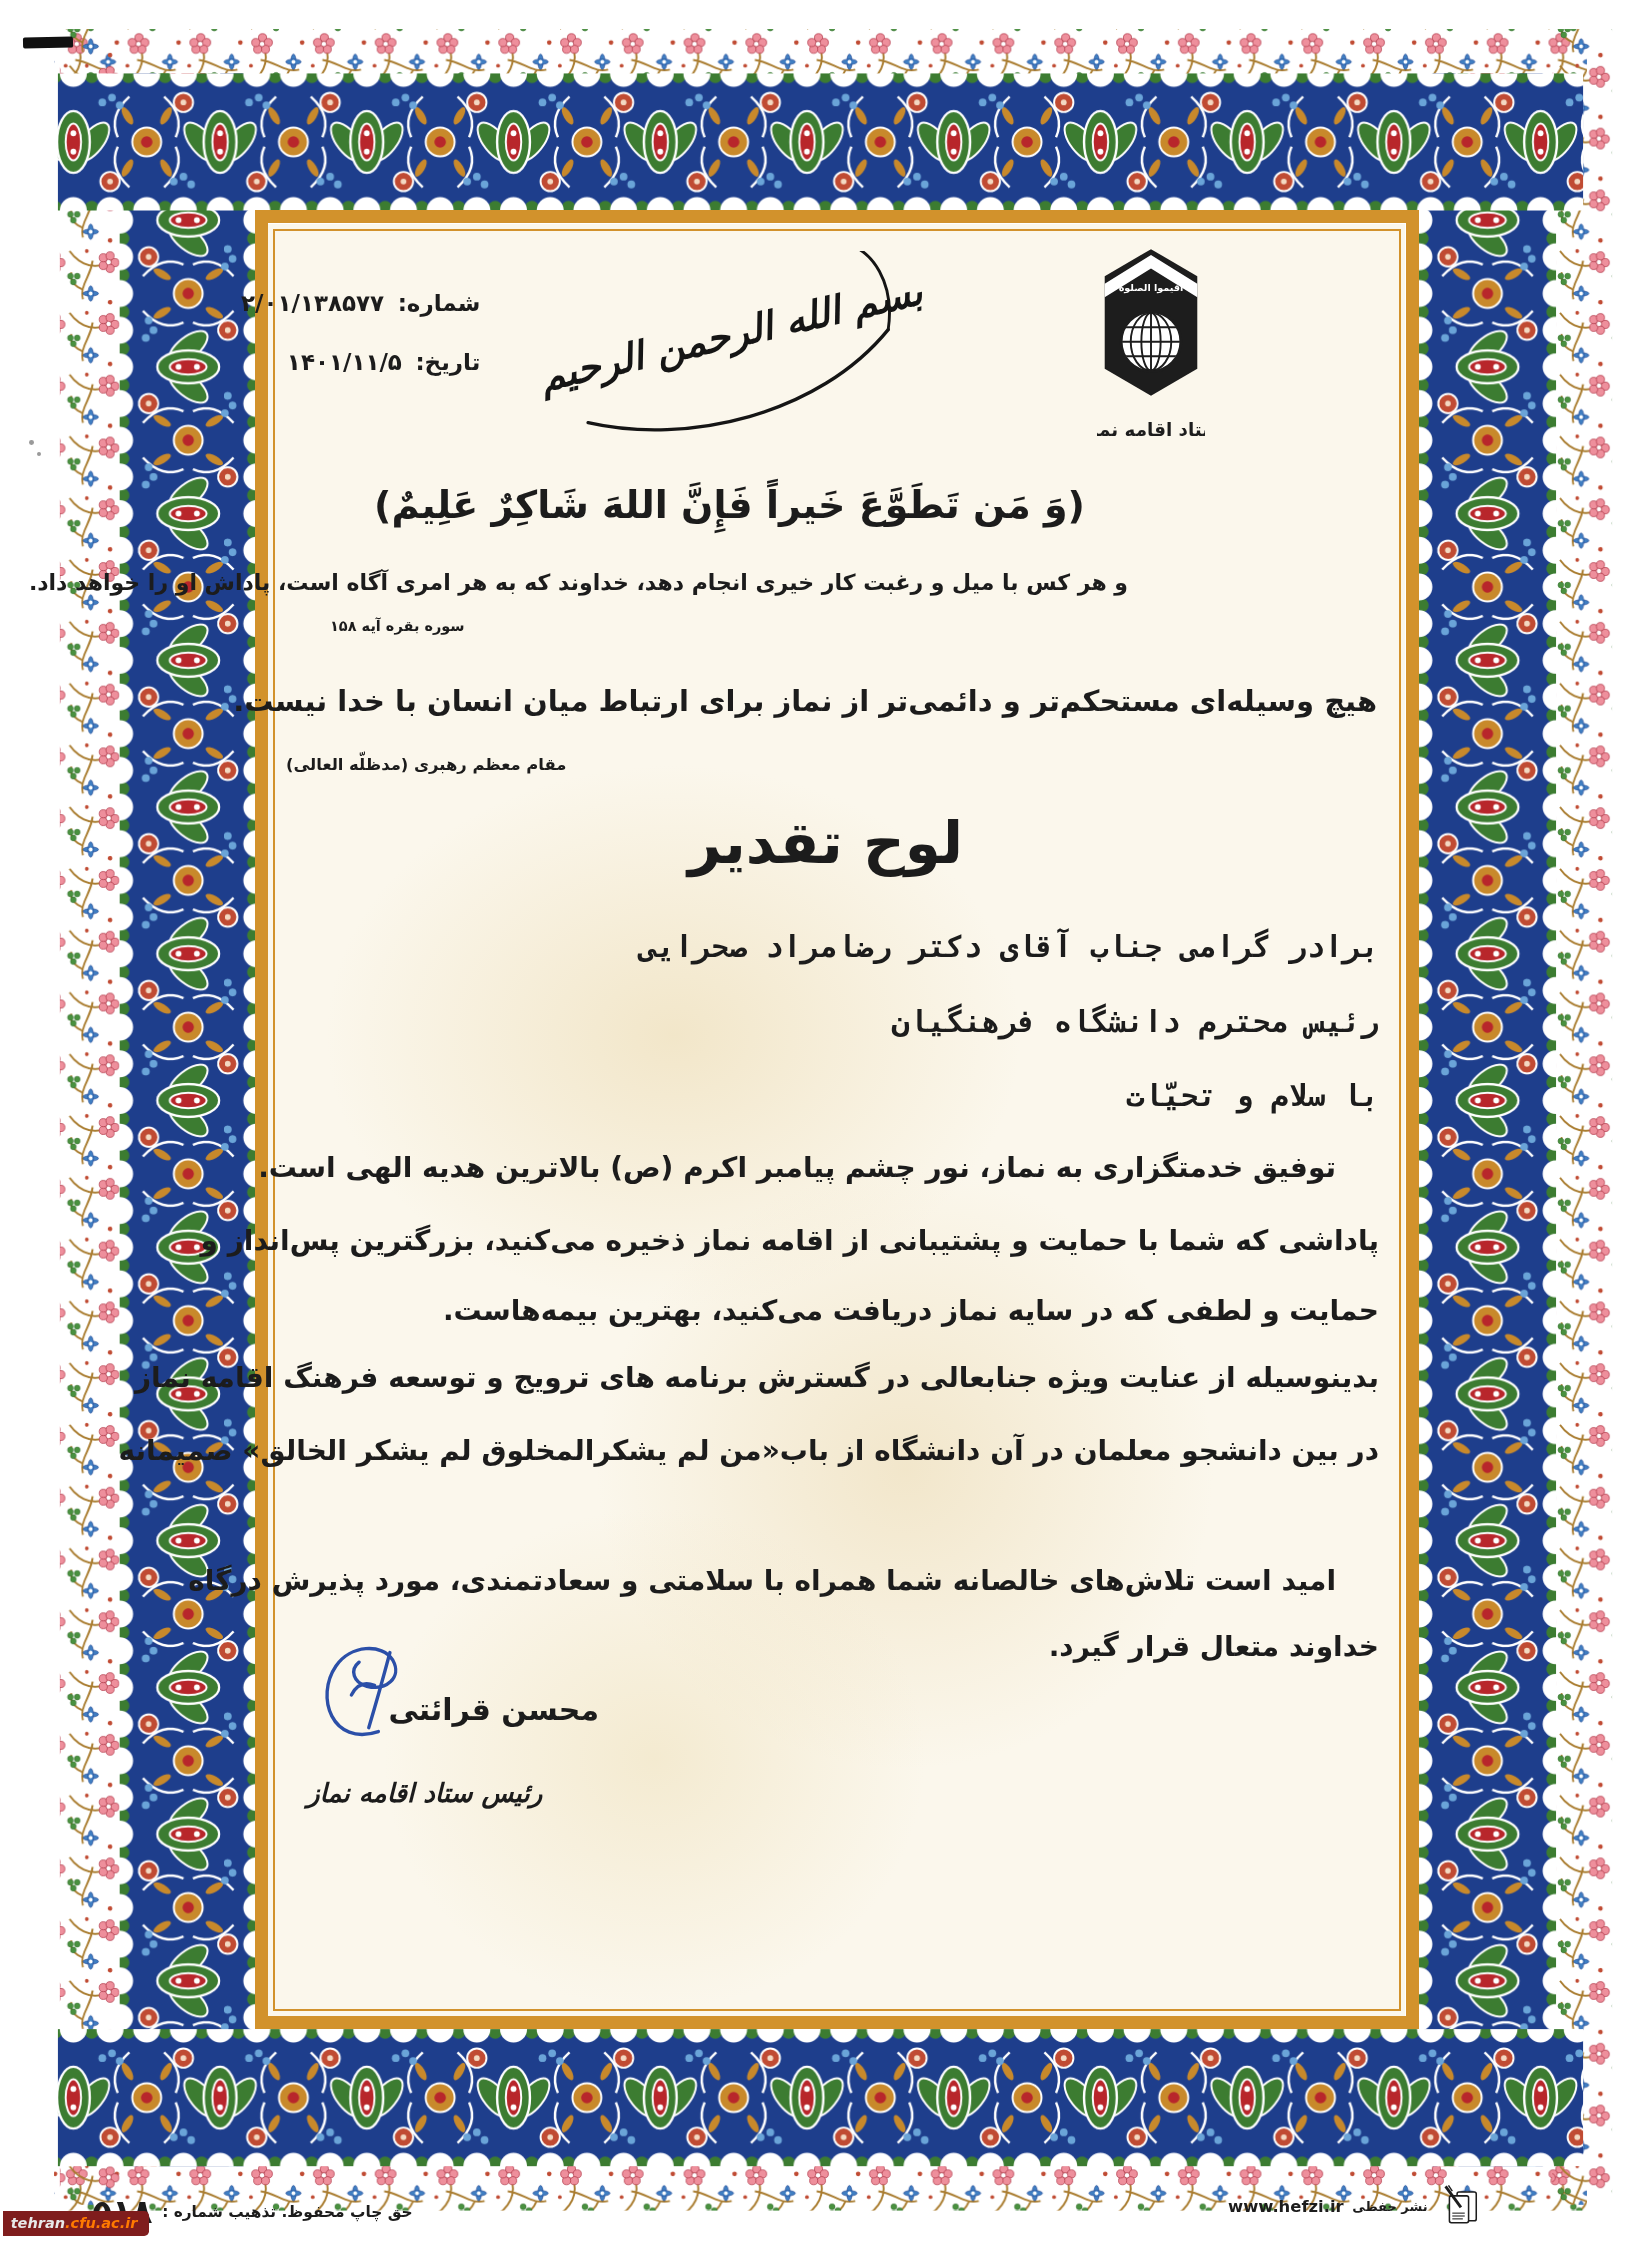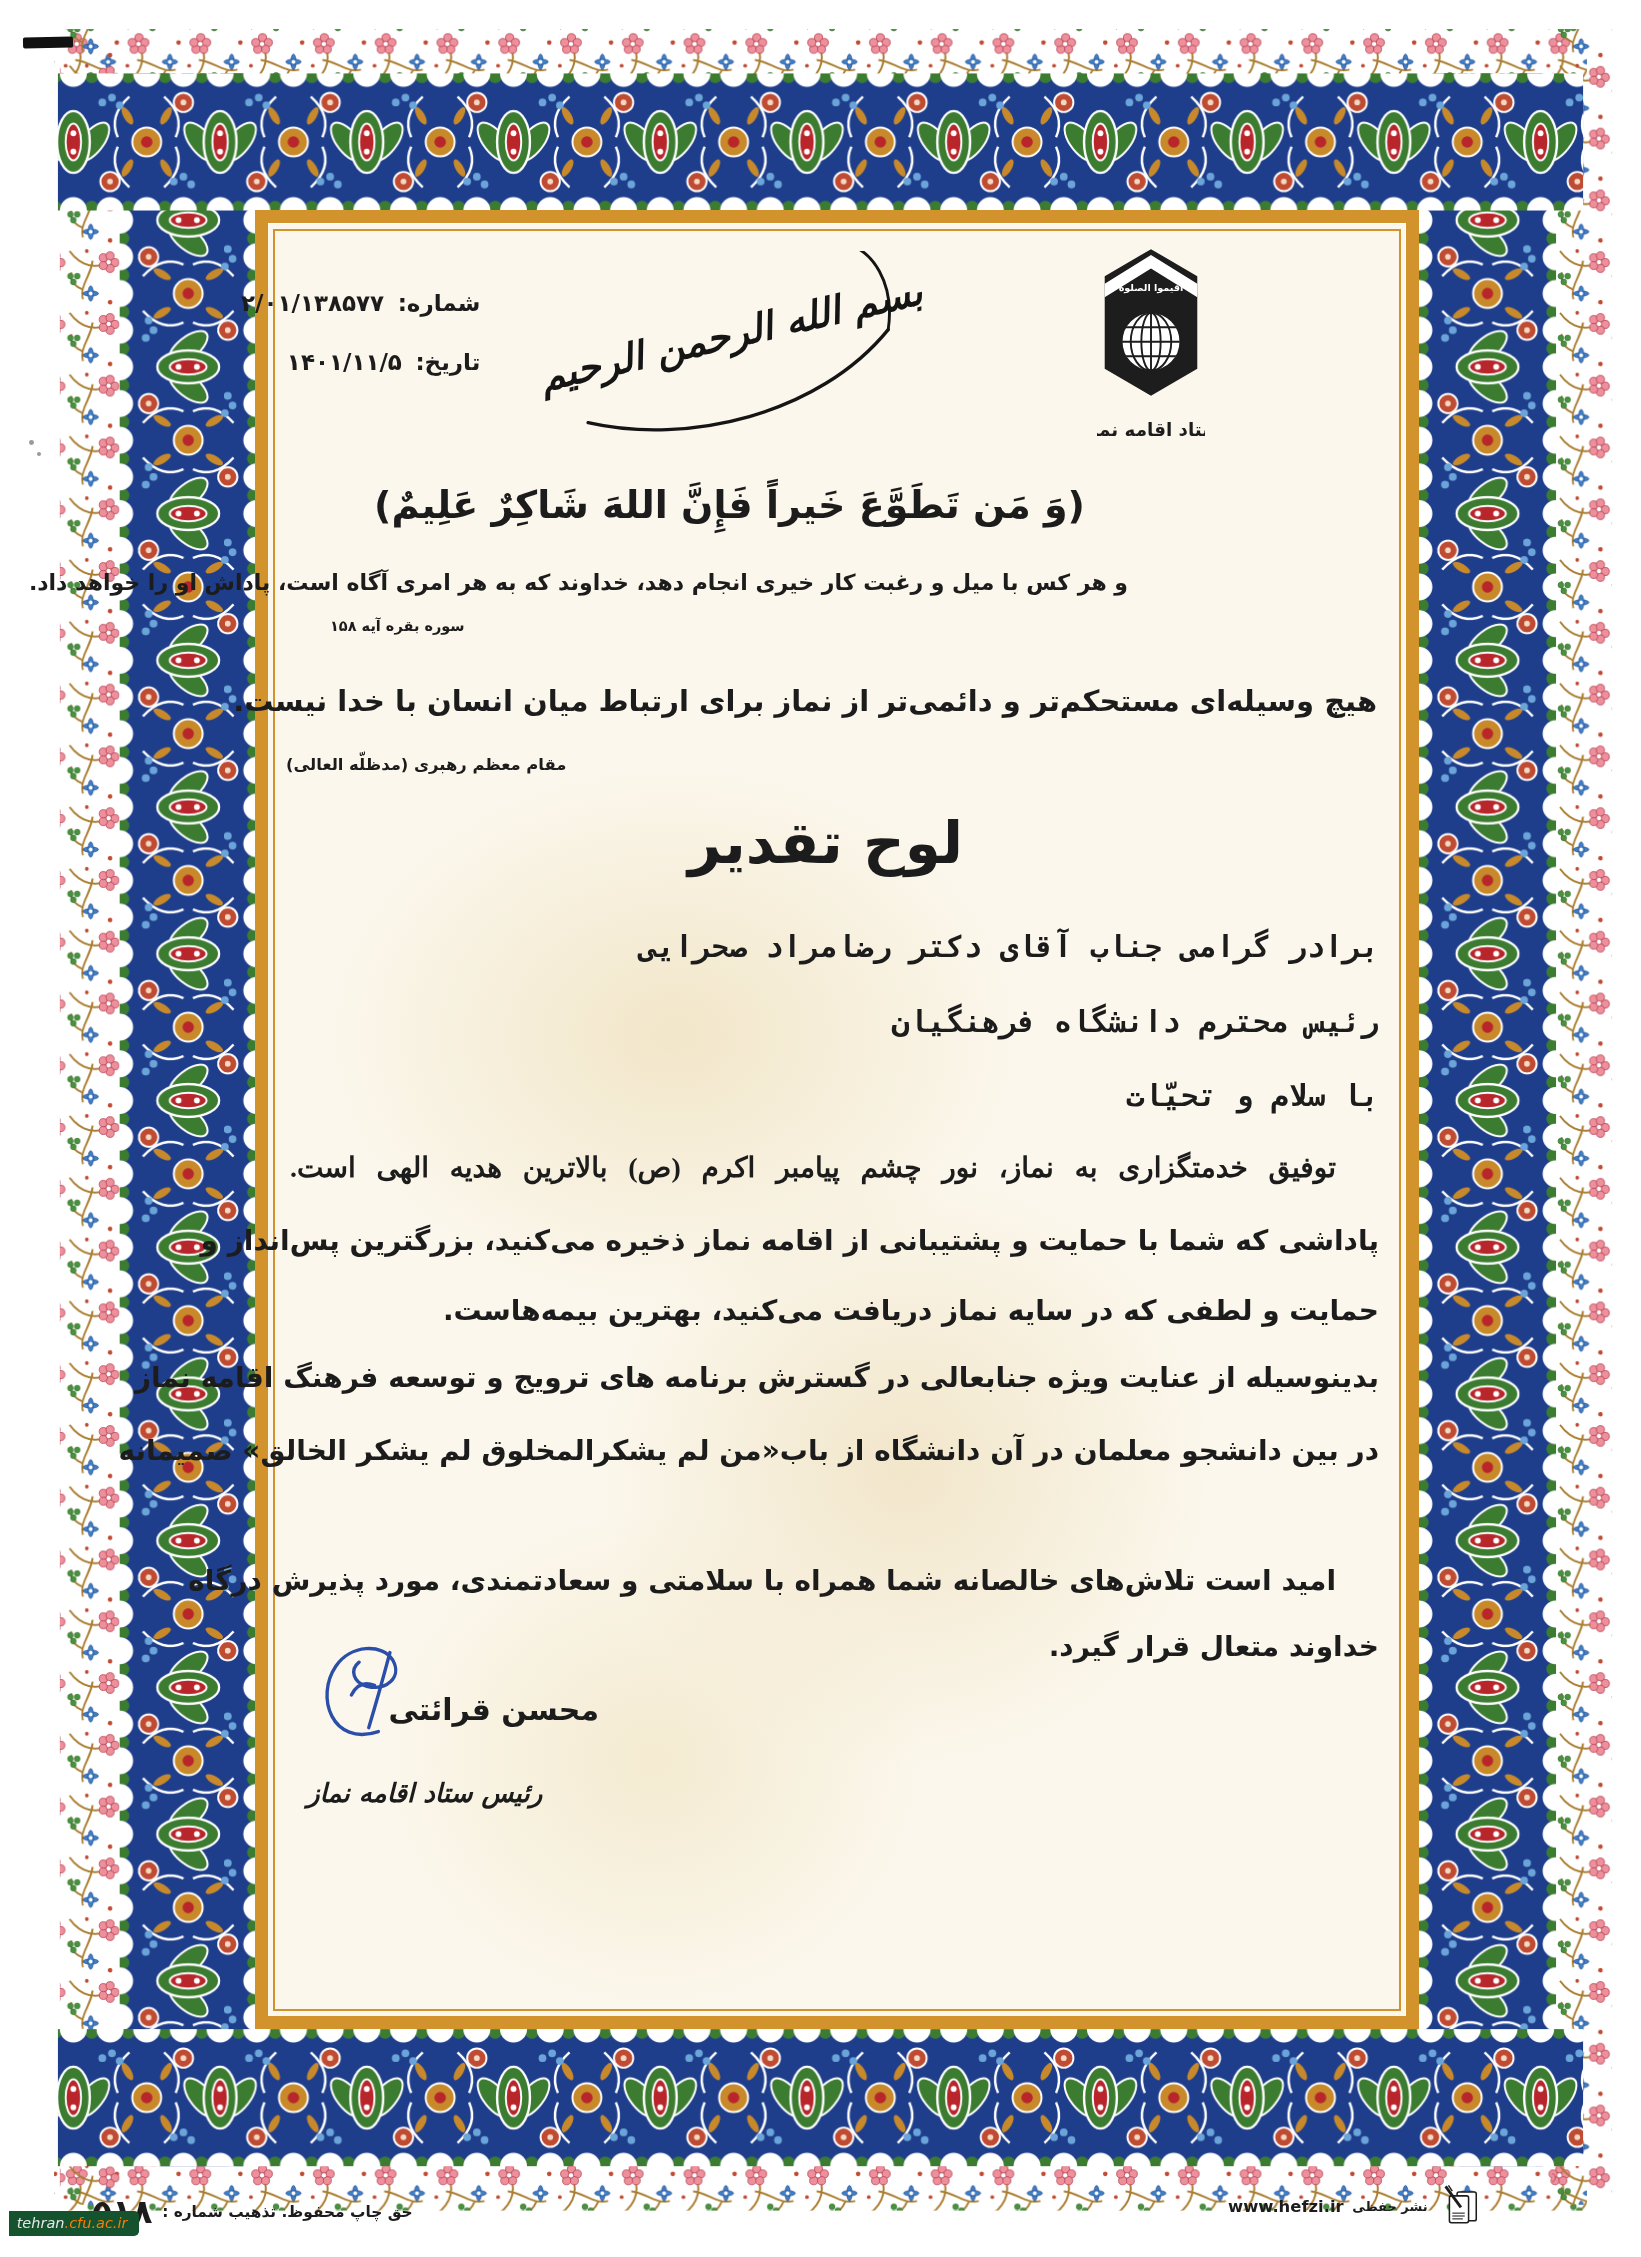--- a/index.html
+++ b/index.html
@@ -25,34 +25,34 @@
   .quote{left:288px;top:684px;width:1089px;font-size:29px;font-weight:bold;text-align:justify;text-align-last:justify;}
   .attribution{left:286px;top:755px;font-size:16.4px;font-weight:bold;}
   .doc-title{left:275px;top:809px;width:1101px;text-align:center;font-size:58px;font-weight:bold;letter-spacing:1px;}
   .line{position:absolute;left:290px;width:1089px;direction:rtl;white-space:nowrap;z-index:3;font-weight:bold;}
   .rec{font-size:30px;text-align:right;font-family:Liberation Mono, monospace;}
   .bd{font-size:28px;}
   .just{text-align:justify;text-align-last:justify;}
   .rt{text-align:right;}
   .ind{padding-right:43px;box-sizing:border-box;}
   .r1{top:929px;} .r2{top:1004px;} .r3{top:1078px;}
-  .l1{top:1151px;font-family:Liberation Serif, serif;} .l2{top:1224px;} .l3{top:1294px;} .l4{top:1361px;}
+  .l1{top:1151px;} .l2{top:1224px;} .l3{top:1294px;} .l4{top:1361px;}
   .l5{top:1434px;} .l6{top:1497px;} .l7{top:1564px;} .l8{top:1630px;}
   .sig-scribble{position:absolute;left:309px;top:1639px;z-index:4;}
   .sig-name{left:406px;top:1692px;width:193px;text-align:right;font-size:30px;font-weight:bold;}
   .sig-title{left:307px;top:1778px;width:270px;text-align:left;font-size:26px;font-weight:bold;font-style:italic;}
   .copyright{position:absolute;left:92px;top:2192px;z-index:3;direction:rtl;white-space:nowrap;
              display:flex;align-items:center;gap:9.7px;}
   .copyright .small{font-size:15.4px;font-weight:bold;}
   .copyright .big{font-size:33px;font-weight:bold;}
   .publisher{position:absolute;left:1228px;top:2184px;z-index:3;display:flex;align-items:center;gap:8.7px;}
   .publisher .url{font-size:16.4px;font-weight:bold;}
   .publisher .name{font-size:13px;font-weight:bold;direction:rtl;}
-  .cfu{position:absolute;left:9px;top:2211px;z-index:5;background:#14532d;color:#e8e8e8;
-       padding:3.9px 11.6px 4.8px 7.7px;border-radius:0 4.8px 4.8px 0;font-size:14.5px;font-weight:normal;font-style:italic;}
+  .cfu{position:absolute;left:3px;top:2211px;z-index:5;background:#7f1d1d;color:#e8e8e8;
+       padding:3.9px 11.6px 4.8px 7.7px;border-radius:0 4.8px 4.8px 0;font-size:14.5px;font-weight:bold;font-style:italic;}
   .cfu .dom{color:#ff7a00;}
   .artifact{position:absolute;left:23px;top:37px;width:50px;height:10.6px;background:#111;transform:rotate(-1deg);z-index:5;border-radius:1.9px;}
   .speck{position:absolute;background:#9a9a9a;border-radius:50%;z-index:5;}
 </style>
 </head>
 <body>
 
 <div class="page">
 
   <svg class="border-svg" width="1641" height="2257" viewBox="0 0 1700 2338">

